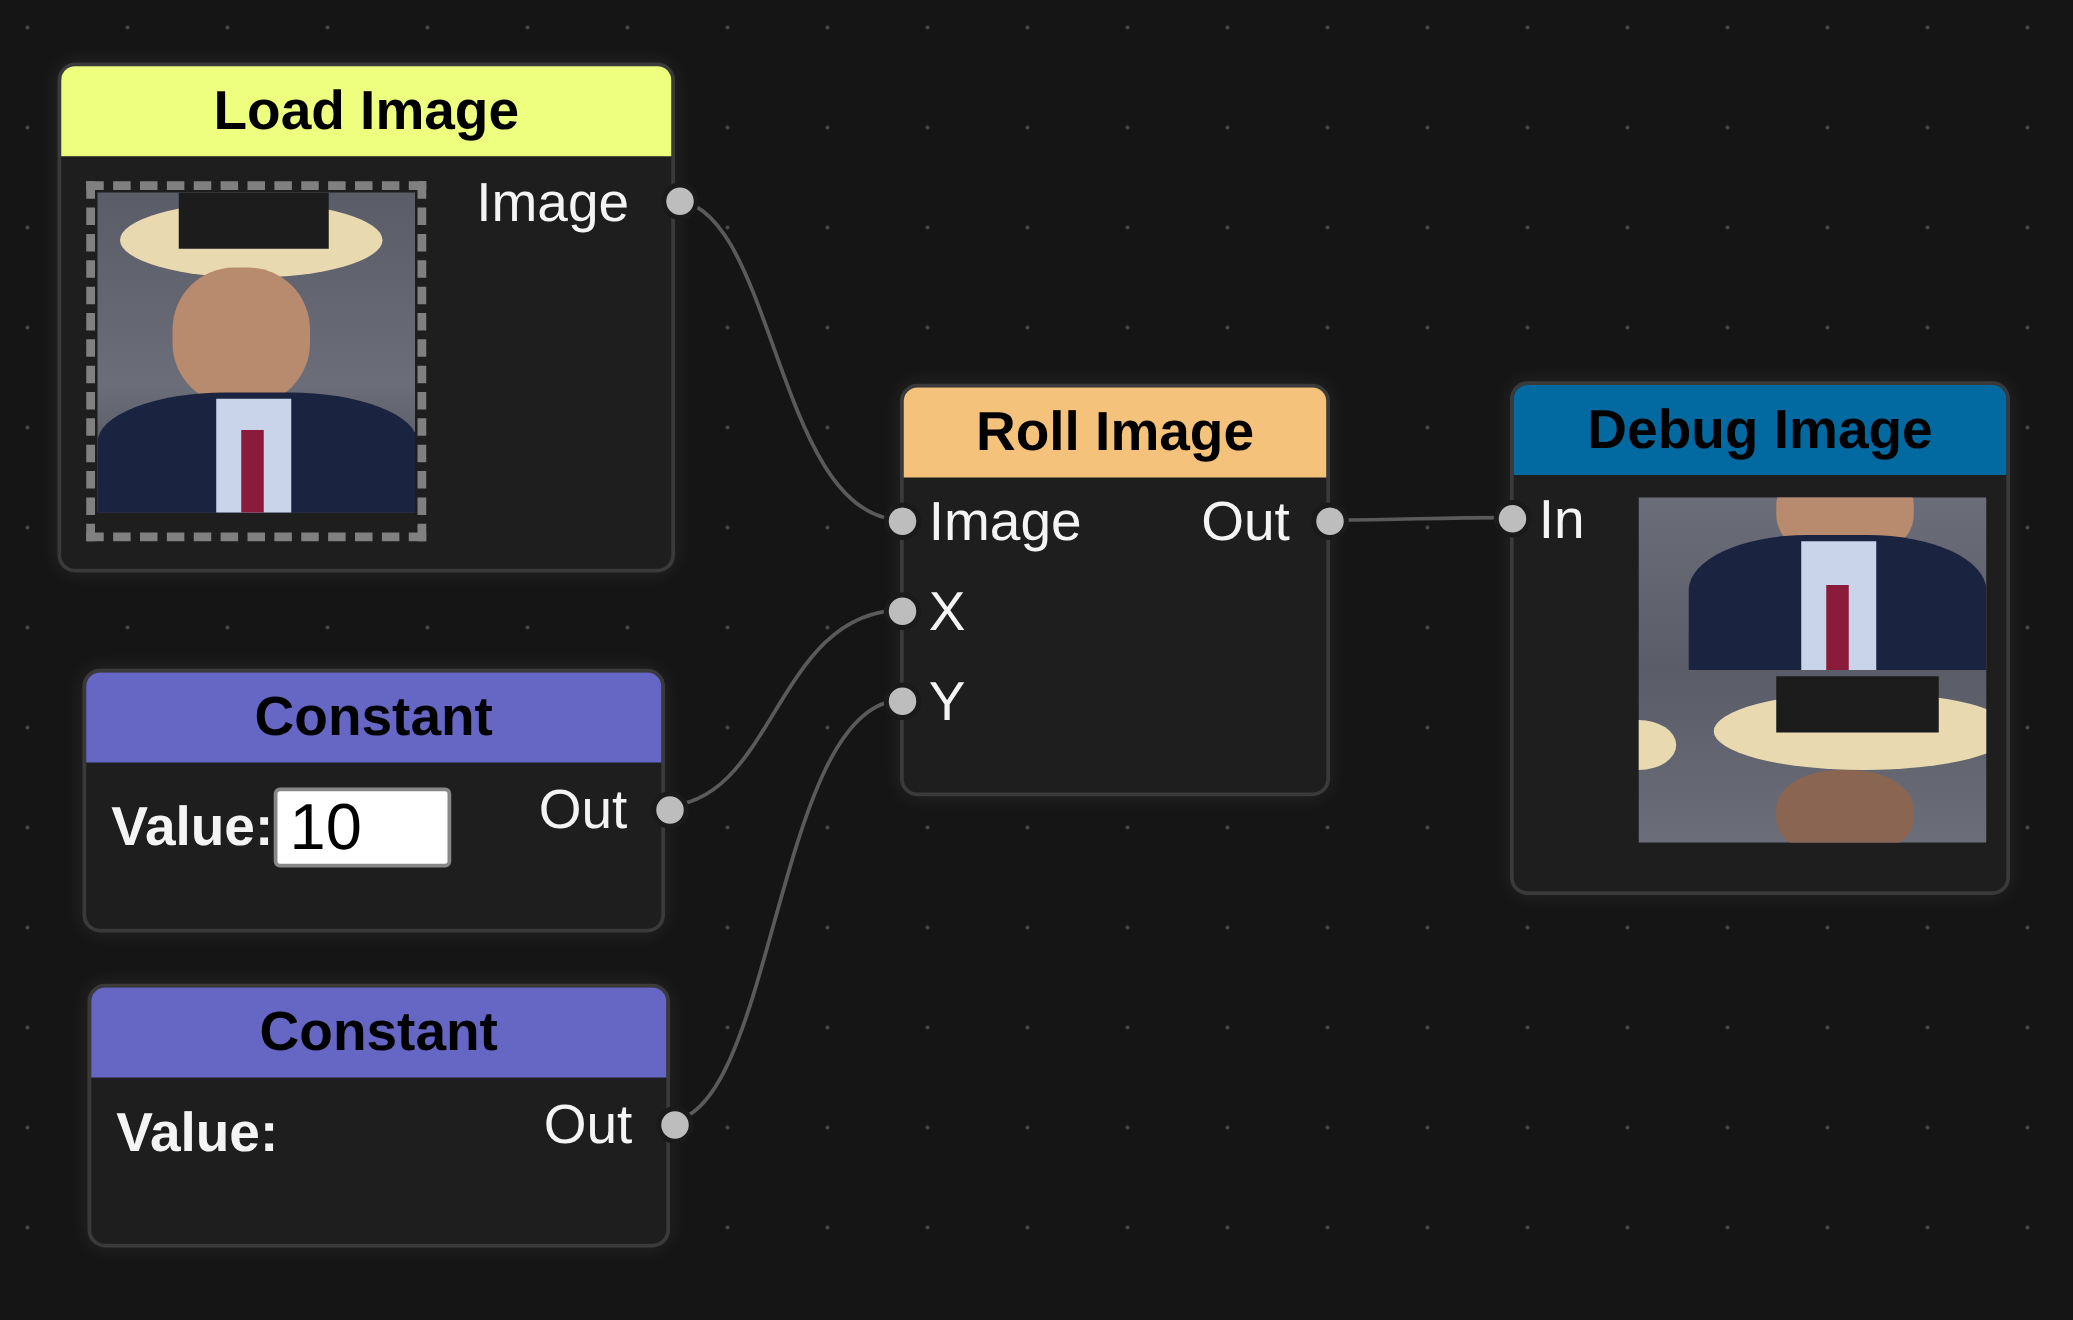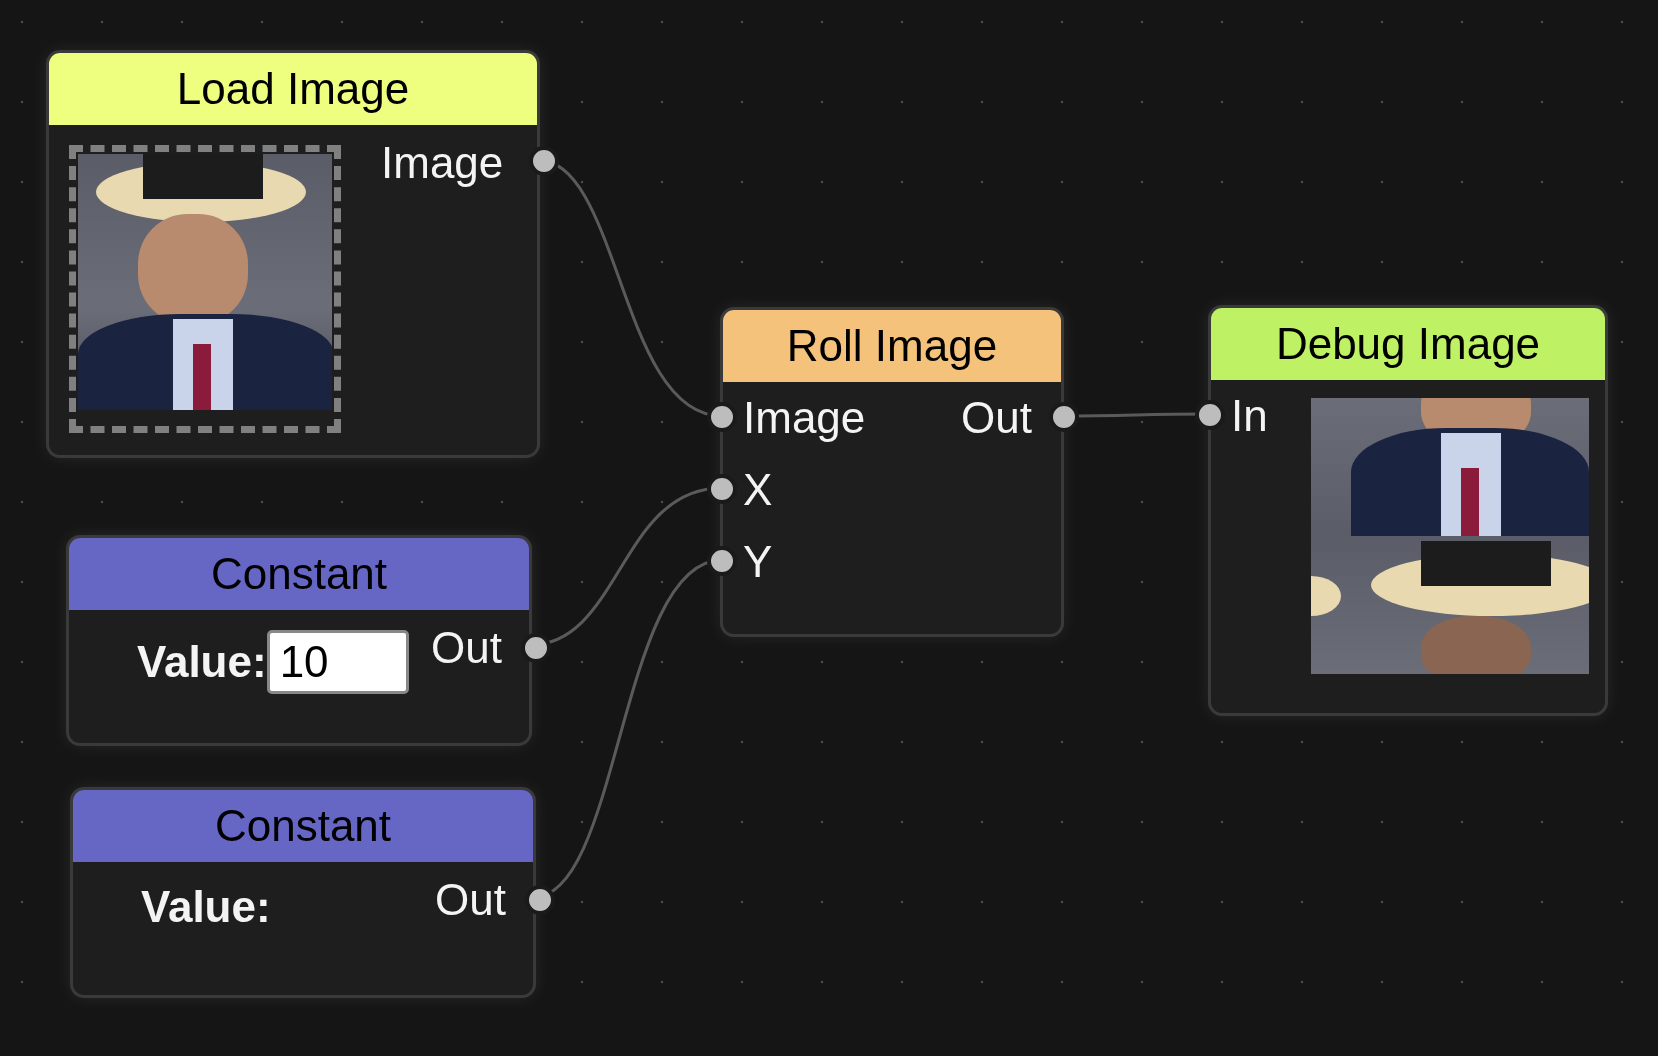--- a/index.html
+++ b/index.html
@@ -2,29 +2,29 @@
 <html><head>
 <meta charset="utf-8">
 <style>
   html,body{margin:0;padding:0;}
   body{width:1658px;height:1056px;background:#151515;position:relative;overflow:hidden;
     font-family:"Liberation Sans","DejaVu Sans",sans-serif;
     background-image:radial-gradient(circle,#4a4a4a 1.4px,transparent 1.6px);
     background-size:80px 80px;background-position:-18px -18px;}
   .node{position:absolute;background:#1e1e1e;border:3px solid #3a3a3a;border-radius:14px;
     box-shadow:0 0 18px rgba(255,255,255,0.08);box-sizing:border-box;}
-  .hdr{height:72px;border-radius:11px 11px 0 0;color:#000;font-weight:normal;font-size:44px;
+  .hdr{height:72px;border-radius:11px 11px 0 0;color:#000;font-weight:bold;font-size:44px;
     display:flex;align-items:center;justify-content:center;}
   .lbl{position:absolute;color:#f4f4f4;font-size:44px;line-height:1;}
   .port{position:absolute;width:22px;height:22px;border-radius:50%;background:#bdbdbd;
     border:4px solid #1a1a1a;box-sizing:content-box;}
-  .valrow{position:absolute;display:flex;align-items:center;margin-left:48px;}
+  .valrow{position:absolute;display:flex;align-items:center;}
   .vlabel{color:#f4f4f4;font-weight:bold;font-size:44px;}
   .vinput{width:142px;height:64px;box-sizing:border-box;border:3px solid #888;border-radius:5px;
-    background:#fff;color:#000;font-size:44px;padding:0 10px;font-family:"Liberation Sans",sans-serif;}
+    background:#fff;color:#000;font-size:52px;padding:0 10px;font-family:"Liberation Sans",sans-serif;}
   .img{position:absolute;overflow:hidden;}
   svg.wires{position:absolute;left:0;top:0;}
 </style>
 </head>
 <body>
 
 <svg class="wires" width="1658" height="1056">
   <g fill="none" stroke="#5a5a5a" stroke-width="3">
     <path d="M538 160 C620 160, 620 416, 722 416"></path>
     <path d="M530 645 C620 645, 620 488, 722 488"></path>
@@ -82,21 +82,21 @@
   <span class="lbl" style="left:20px;top:86px;">Image</span>
   <span class="lbl" style="left:238px;top:86px;">Out</span>
   <div class="port" style="left:326px;top:92px;"></div>
   <div class="port" style="left:-16px;top:164px;"></div>
   <span class="lbl" style="left:20px;top:158px;">X</span>
   <div class="port" style="left:-16px;top:236px;"></div>
   <span class="lbl" style="left:20px;top:230px;">Y</span>
 </div>
 
 <div class="node" style="left:1208px;top:305px;width:400px;height:411px;">
-  <div class="hdr" style="background:#bef264;">
+  <div class="hdr" style="background:#0369a1;">
     <span>Debug Image</span>
   </div>
   <div class="port" style="left:-16px;top:92px;"></div>
   <span class="lbl" style="left:20px;top:86px;">In</span>
   <div class="img" style="left:100px;top:90px;width:278px;height:276px;background:#5a5c68;">
     <div style="position:absolute;left:0;top:0;width:278px;height:138px;background:linear-gradient(180deg,#6b6d78,#5a5c68);">
       <div style="position:absolute;left:110px;top:-30px;width:110px;height:80px;background:#b88a6e;border-radius:45%;"></div>
       <div style="position:absolute;left:40px;top:30px;width:238px;height:110px;background:#1a2340;border-radius:40% 40% 0 0;"></div>
       <div style="position:absolute;left:130px;top:35px;width:60px;height:103px;background:#c9d4ea;"></div>
       <div style="position:absolute;left:150px;top:70px;width:18px;height:68px;background:#8a1b3a;"></div>

